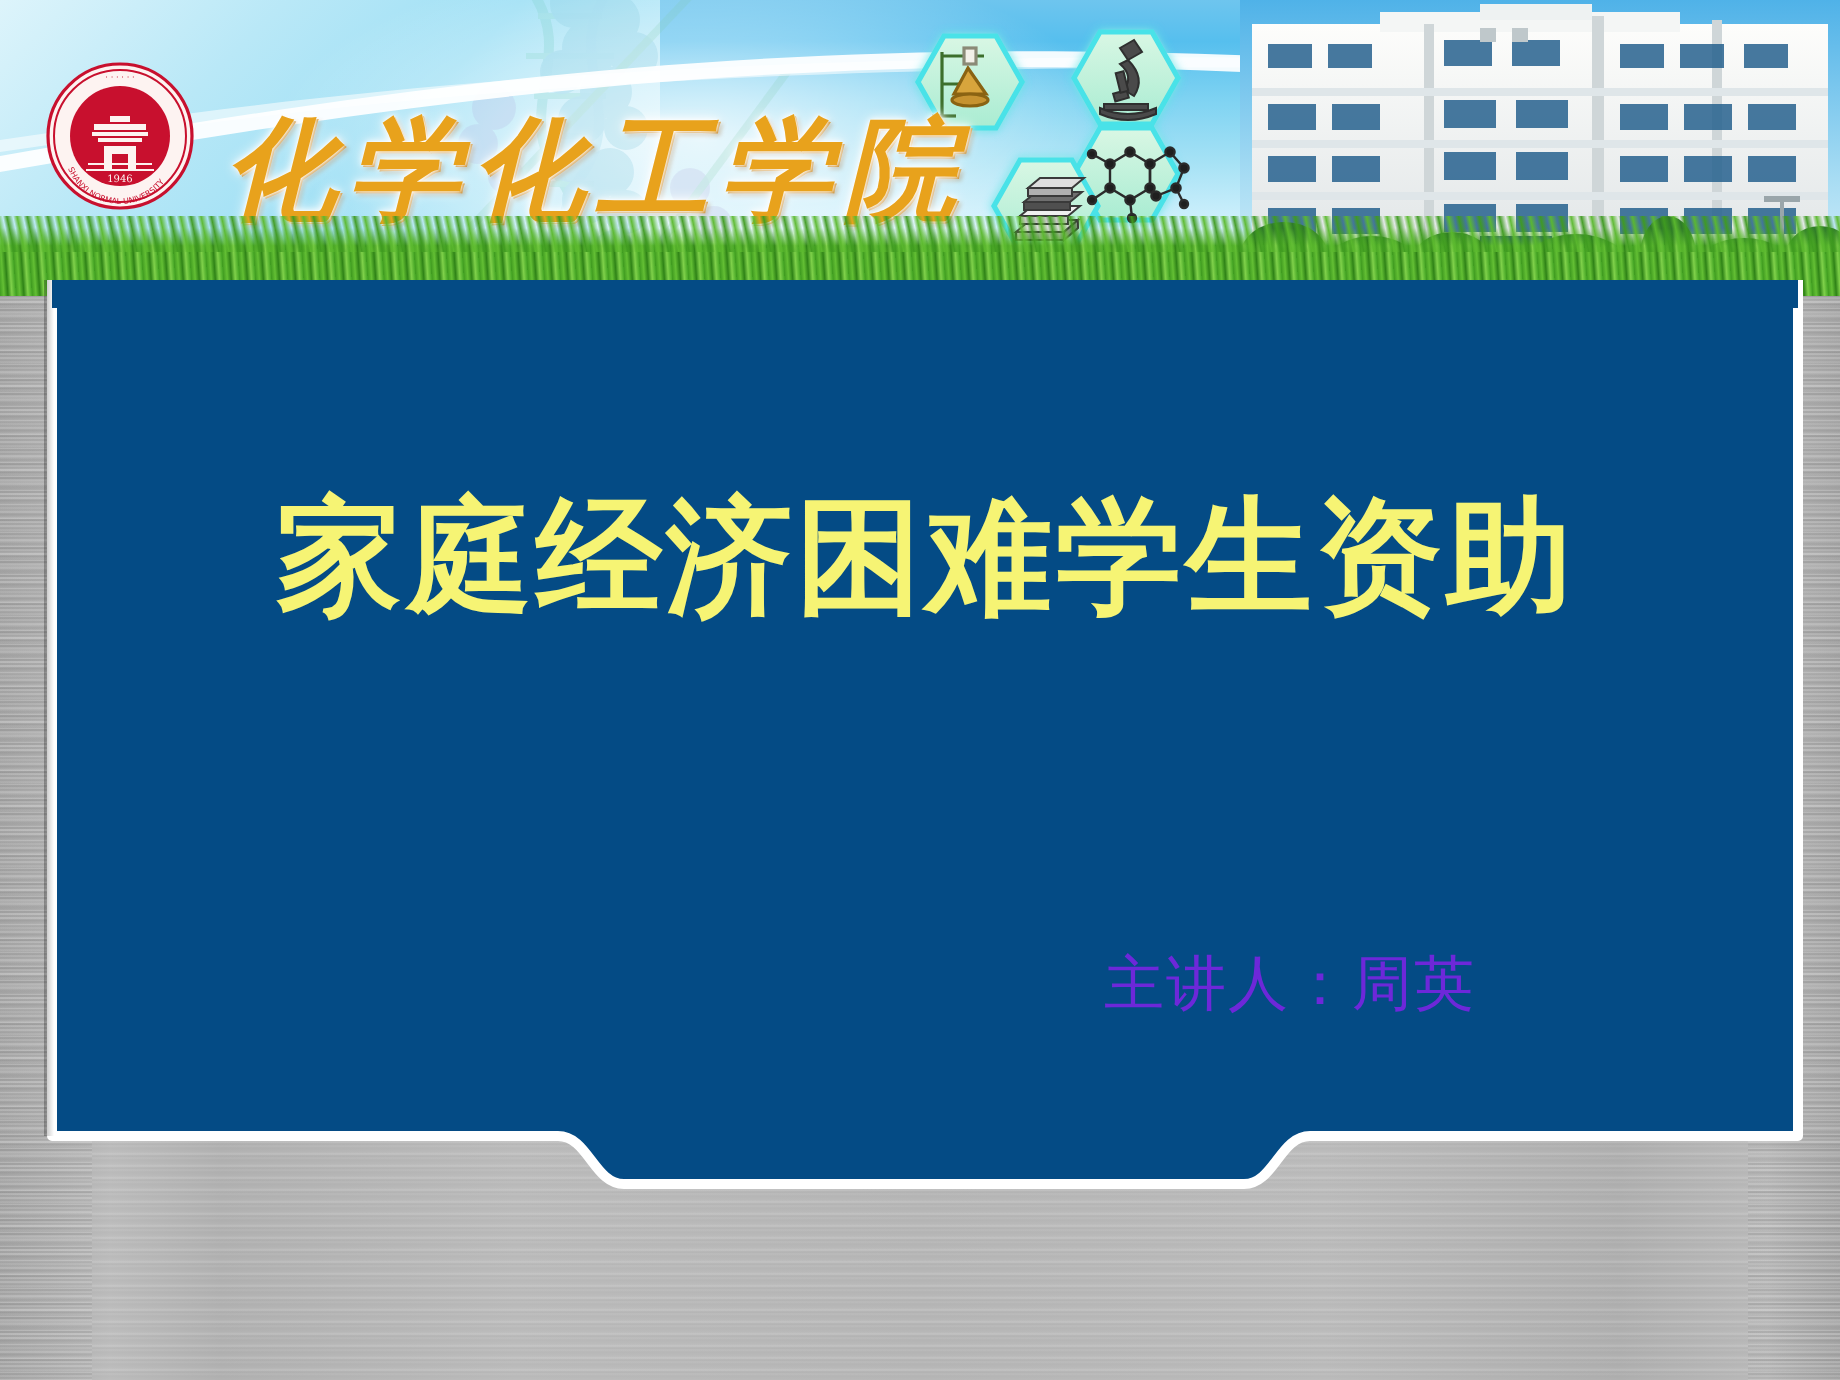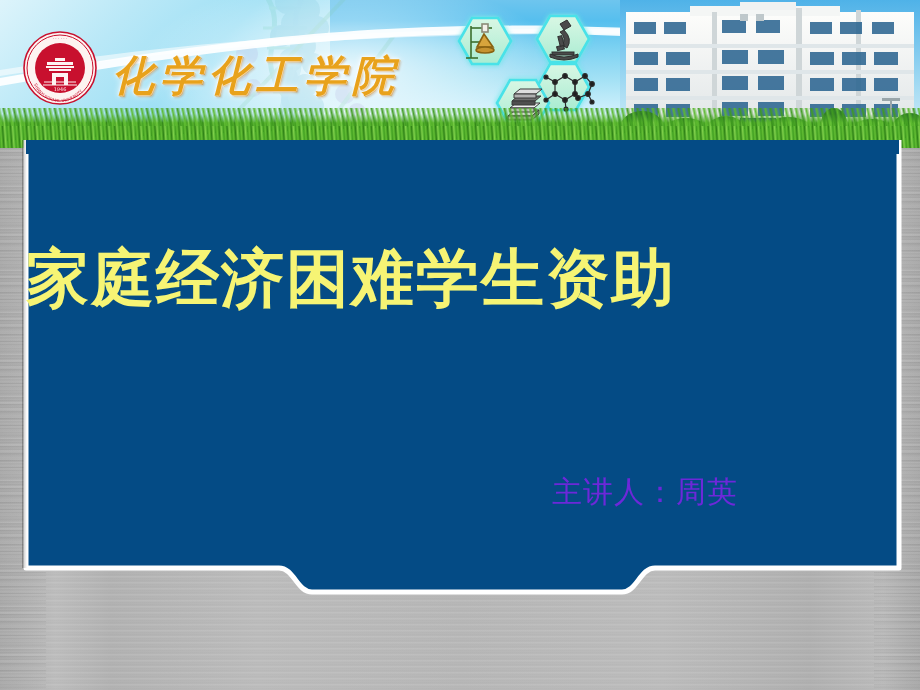--- a/index.html
+++ b/index.html
@@ -117,21 +117,21 @@
 
   .logo-seal {
     position: absolute;
     left: 22px; top: 30px;
     width: 76px; height: 76px;
   }
   .calligraphy {
     position: absolute;
     left: 112px; top: 48px;
     font-family: "DejaVu Serif", "Liberation Serif", serif;
-    font-size: 42px;
+    font-size: 56px;
     font-weight: bold;
     font-style: italic;
     letter-spacing: 6px;
     color: #e8a21c;
     text-shadow:
       0 0 1px #fff, 0 0 3px #fff, 0 0 7px #ffffff,
       1px 1px 0 #c57a06, 2px 2px 2px rgba(120,70,0,.35);
     white-space: nowrap;
   }
   .hexes {
@@ -145,21 +145,21 @@
     position: absolute;
     left: 0; top: 140px;
     width: 920px; height: 470px;
   }
   .panel-svg { display: block; }
 
   .panel-title {
     position: absolute;
     left: 26px; top: 236px;
     width: 874px;
-    text-align: left;
+    text-align: center;
     font-family: "DejaVu Serif", "Liberation Serif", serif;
     font-size: 63px;
     font-weight: bold;
     letter-spacing: 2px;
     color: #f6f474;
     white-space: nowrap;
   }
   .panel-presenter {
     position: absolute;
     left: 26px; top: 472px;

